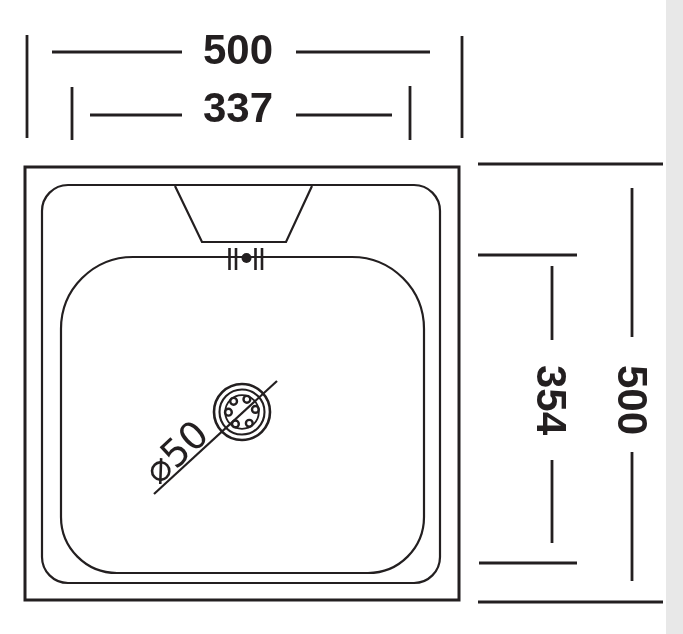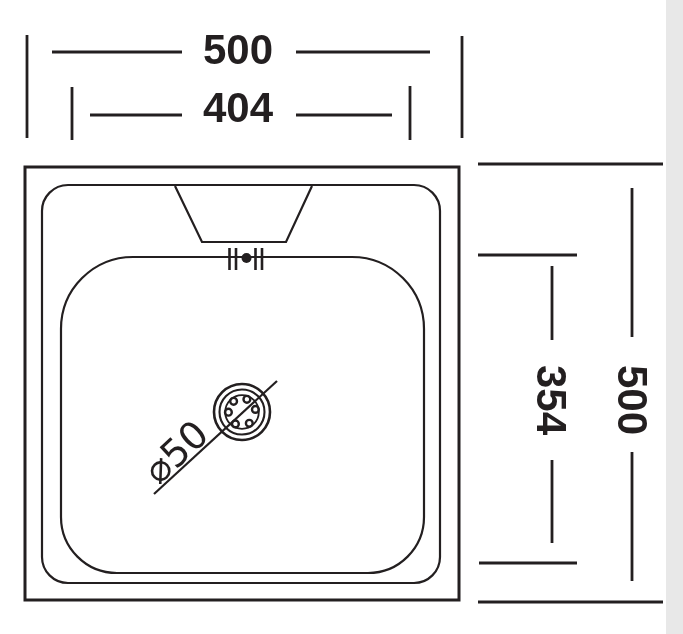--- a/index.html
+++ b/index.html
@@ -98,21 +98,21 @@
         <circle cx="246.9" cy="399.3" r="3.4" stroke-width="2.4"></circle>
         <circle cx="255.4" cy="409.4" r="3.4" stroke-width="2.4"></circle>
       </g>
 
       <line x1="154" y1="494" x2="277" y2="381" stroke-width="2.2"></line>
     </g>
   </svg>
 
   <div class="dim-label" style="left:238px; top:50px;">500</div>
 
-  <div class="dim-label" style="left:238px; top:108px;">404</div>
+  <div class="dim-label" style="left:238px; top:108px;">337</div>
 
   <div class="dim-label rot90" style="left:632px; top:400px;">500</div>
 
   <div class="dim-label rot90" style="left:551px; top:400px;">354</div>
 
   <div class="drain-label" style="left:176px; top:452px;">⌀50</div>
 
 </div>
 
 </body></html>

